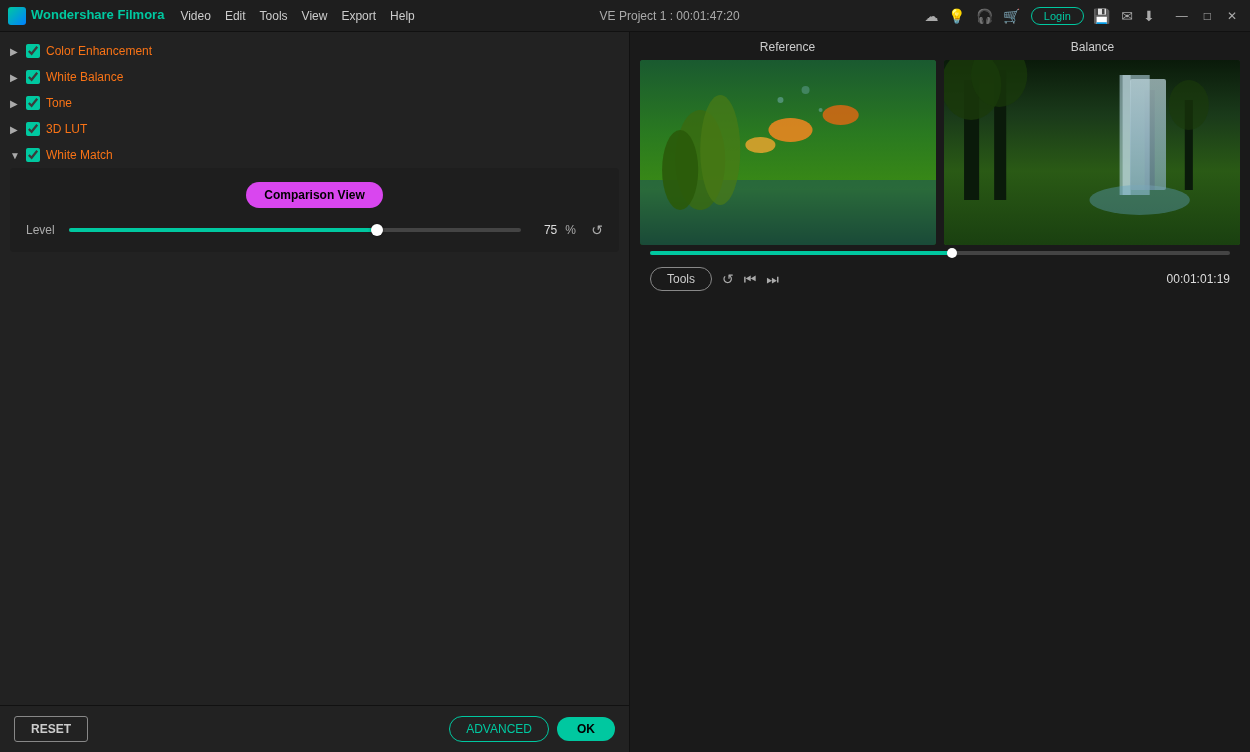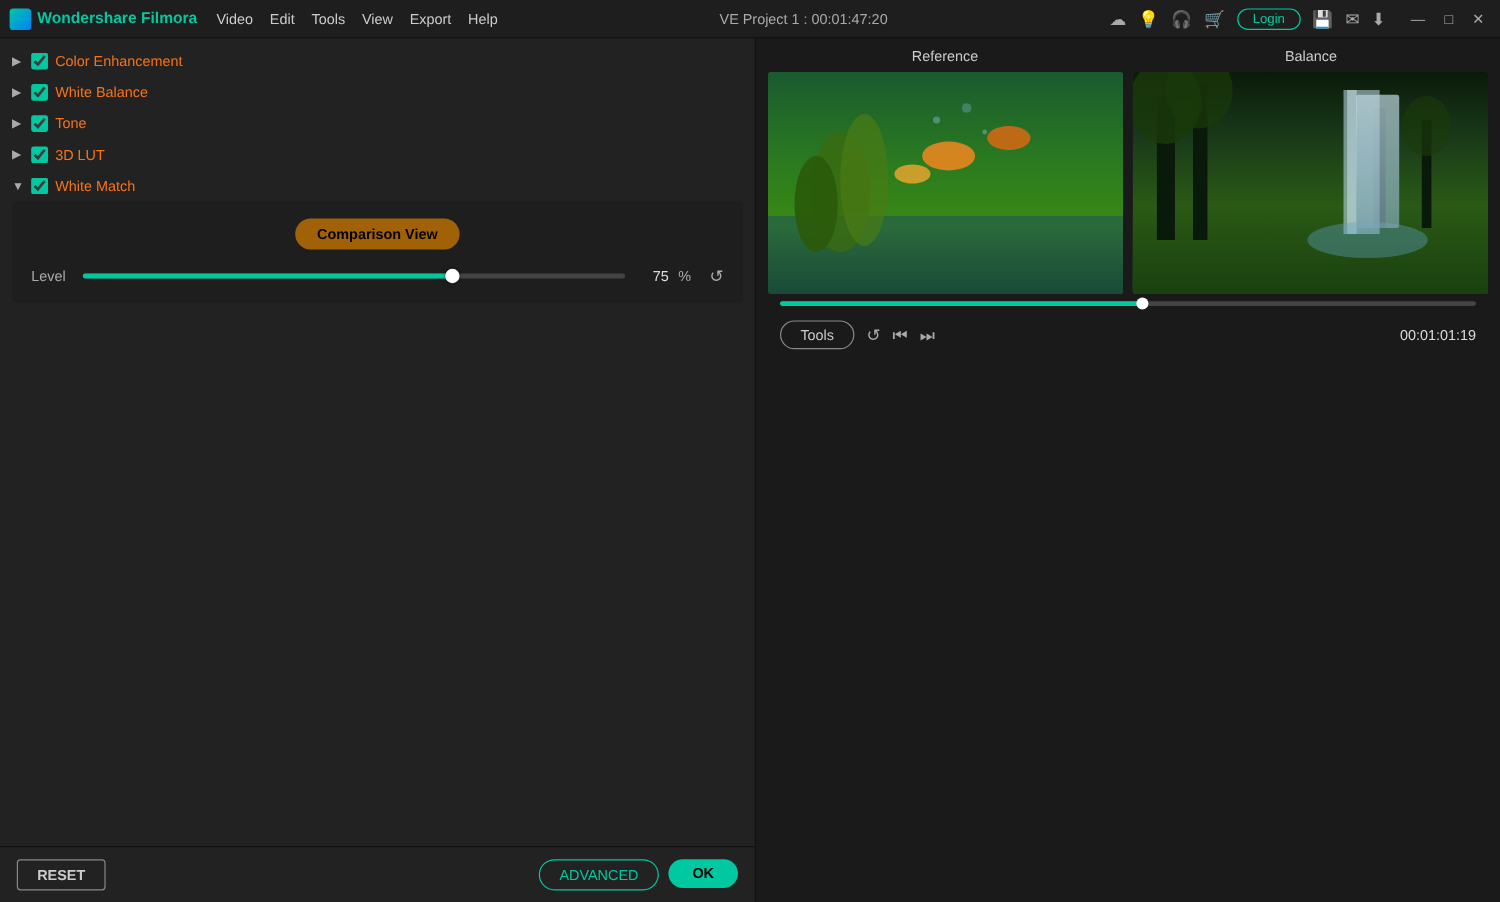--- a/index.html
+++ b/index.html
@@ -31,32 +31,32 @@
 
     
     #color-panel { flex: 1; overflow-y: auto; padding: 6px 0; }
     .section-row { display: flex; align-items: center; padding: 6px 10px; cursor: pointer; gap: 6px; }
     .section-toggle { color: #aaa; font-size: 10px; width: 10px; }
     .section-checkbox { width: 14px; height: 14px; accent-color: #00c8a0; }
     .section-label { font-size: 12px; color: #f97316; }
 
     
     #color-match-body { background: #1e1e1e; padding: 14px 16px; margin: 0 10px 8px; border-radius: 4px; }
-    .comparison-btn { background: #a16207; color: #000; border: none; border-radius: 15px; padding: 6px 18px; font-size: 12px; font-weight: bold; cursor: pointer; display: block; margin: 0 auto 14px; }
+    .comparison-btn { background: #d946ef; color: #000; border: none; border-radius: 15px; padding: 6px 18px; font-size: 12px; font-weight: bold; cursor: pointer; display: block; margin: 0 auto 14px; }
     .level-row { display: flex; align-items: center; gap: 8px; }
     .level-label { color: #aaa; font-size: 12px; width: 35px; }
     .level-slider-container { flex: 1; position: relative; height: 4px; background: #444; border-radius: 2px; }
     .level-slider-fill { position: absolute; left: 0; top: 0; height: 100%; background: #00c8a0; border-radius: 2px; width: 68%; }
     .level-slider-thumb { position: absolute; top: 50%; transform: translate(-50%, -50%); left: 68%; width: 12px; height: 12px; background: #fff; border-radius: 50%; box-shadow: 0 0 3px rgba(0,0,0,0.5); }
     .level-value { color: #ddd; font-size: 12px; width: 28px; text-align: right; }
     .level-pct { color: #aaa; font-size: 12px; width: 14px; }
     .level-reset { color: #aaa; font-size: 14px; cursor: pointer; margin-left: 4px; }
 
     
-    #panel-footer { padding: 10px 14px; display: flex; align-items: flex-start; border-top: 1px solid #111; }
+    #panel-footer { padding: 10px 14px; display: flex; align-items: center; border-top: 1px solid #111; }
     .reset-btn { background: transparent; border: 1px solid #888; color: #ccc; border-radius: 3px; padding: 5px 16px; font-size: 12px; font-weight: bold; cursor: pointer; }
     .spacer { flex: 1; }
     .advanced-btn { background: transparent; border: 1px solid #00c8a0; color: #00c8a0; border-radius: 15px; padding: 5px 16px; font-size: 12px; cursor: pointer; margin-right: 8px; }
     .ok-btn { background: #00c8a0; border: none; color: #000; border-radius: 15px; padding: 5px 20px; font-size: 12px; font-weight: bold; cursor: pointer; }
 
     
     #right-panel { flex: 1; background: #1a1a1a; display: flex; flex-direction: column; }
     #preview-area { padding: 8px 10px; flex: 1; }
     .preview-header { display: flex; gap: 10px; margin-bottom: 6px; }
     .preview-images { display: flex; gap: 8px; }

